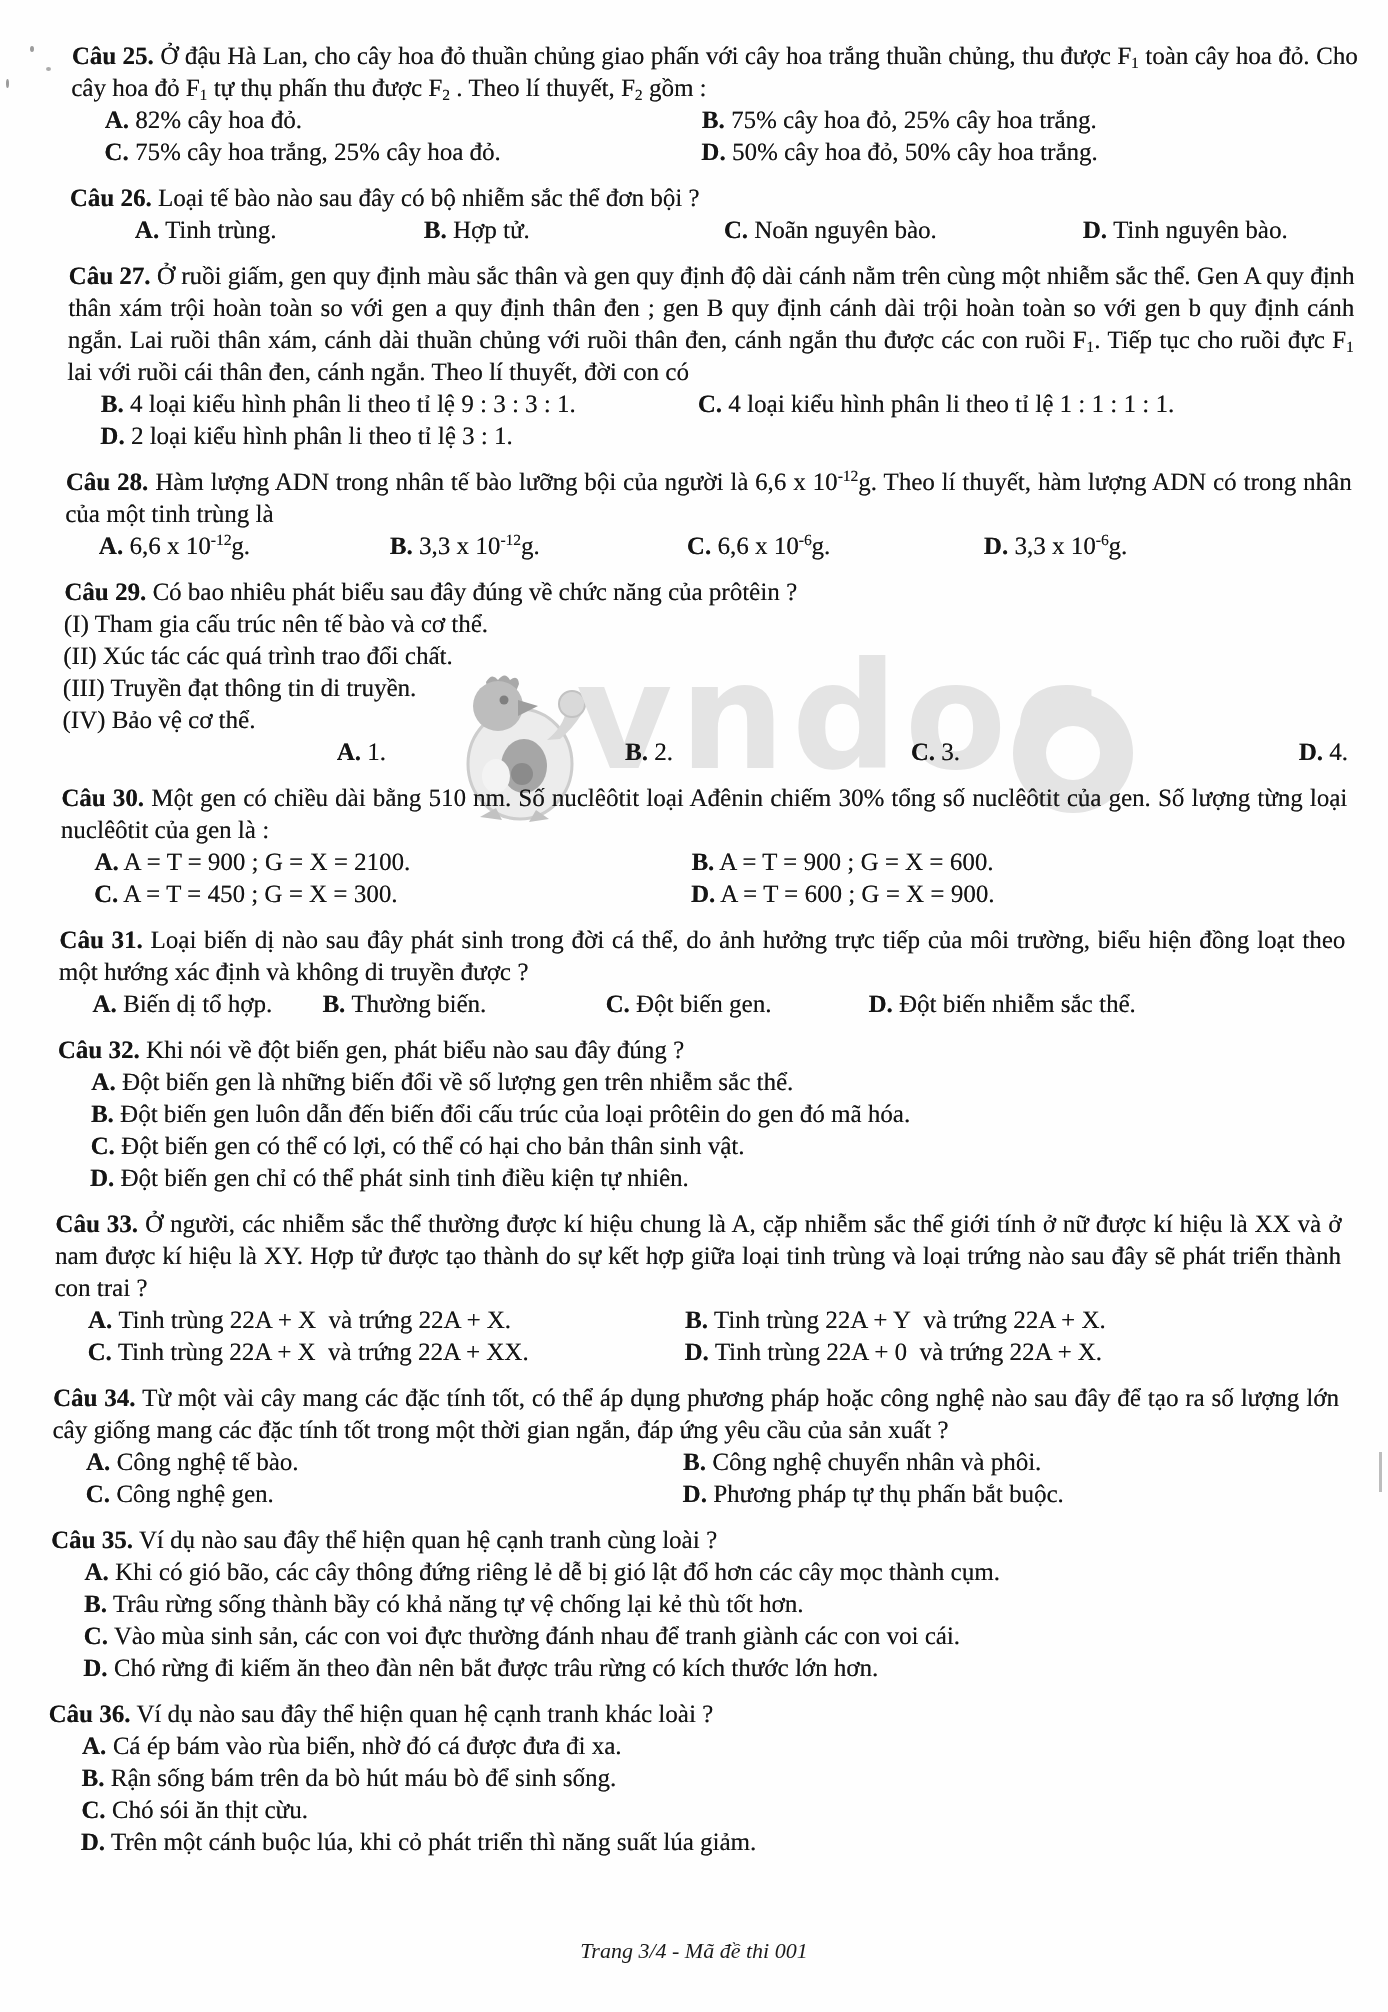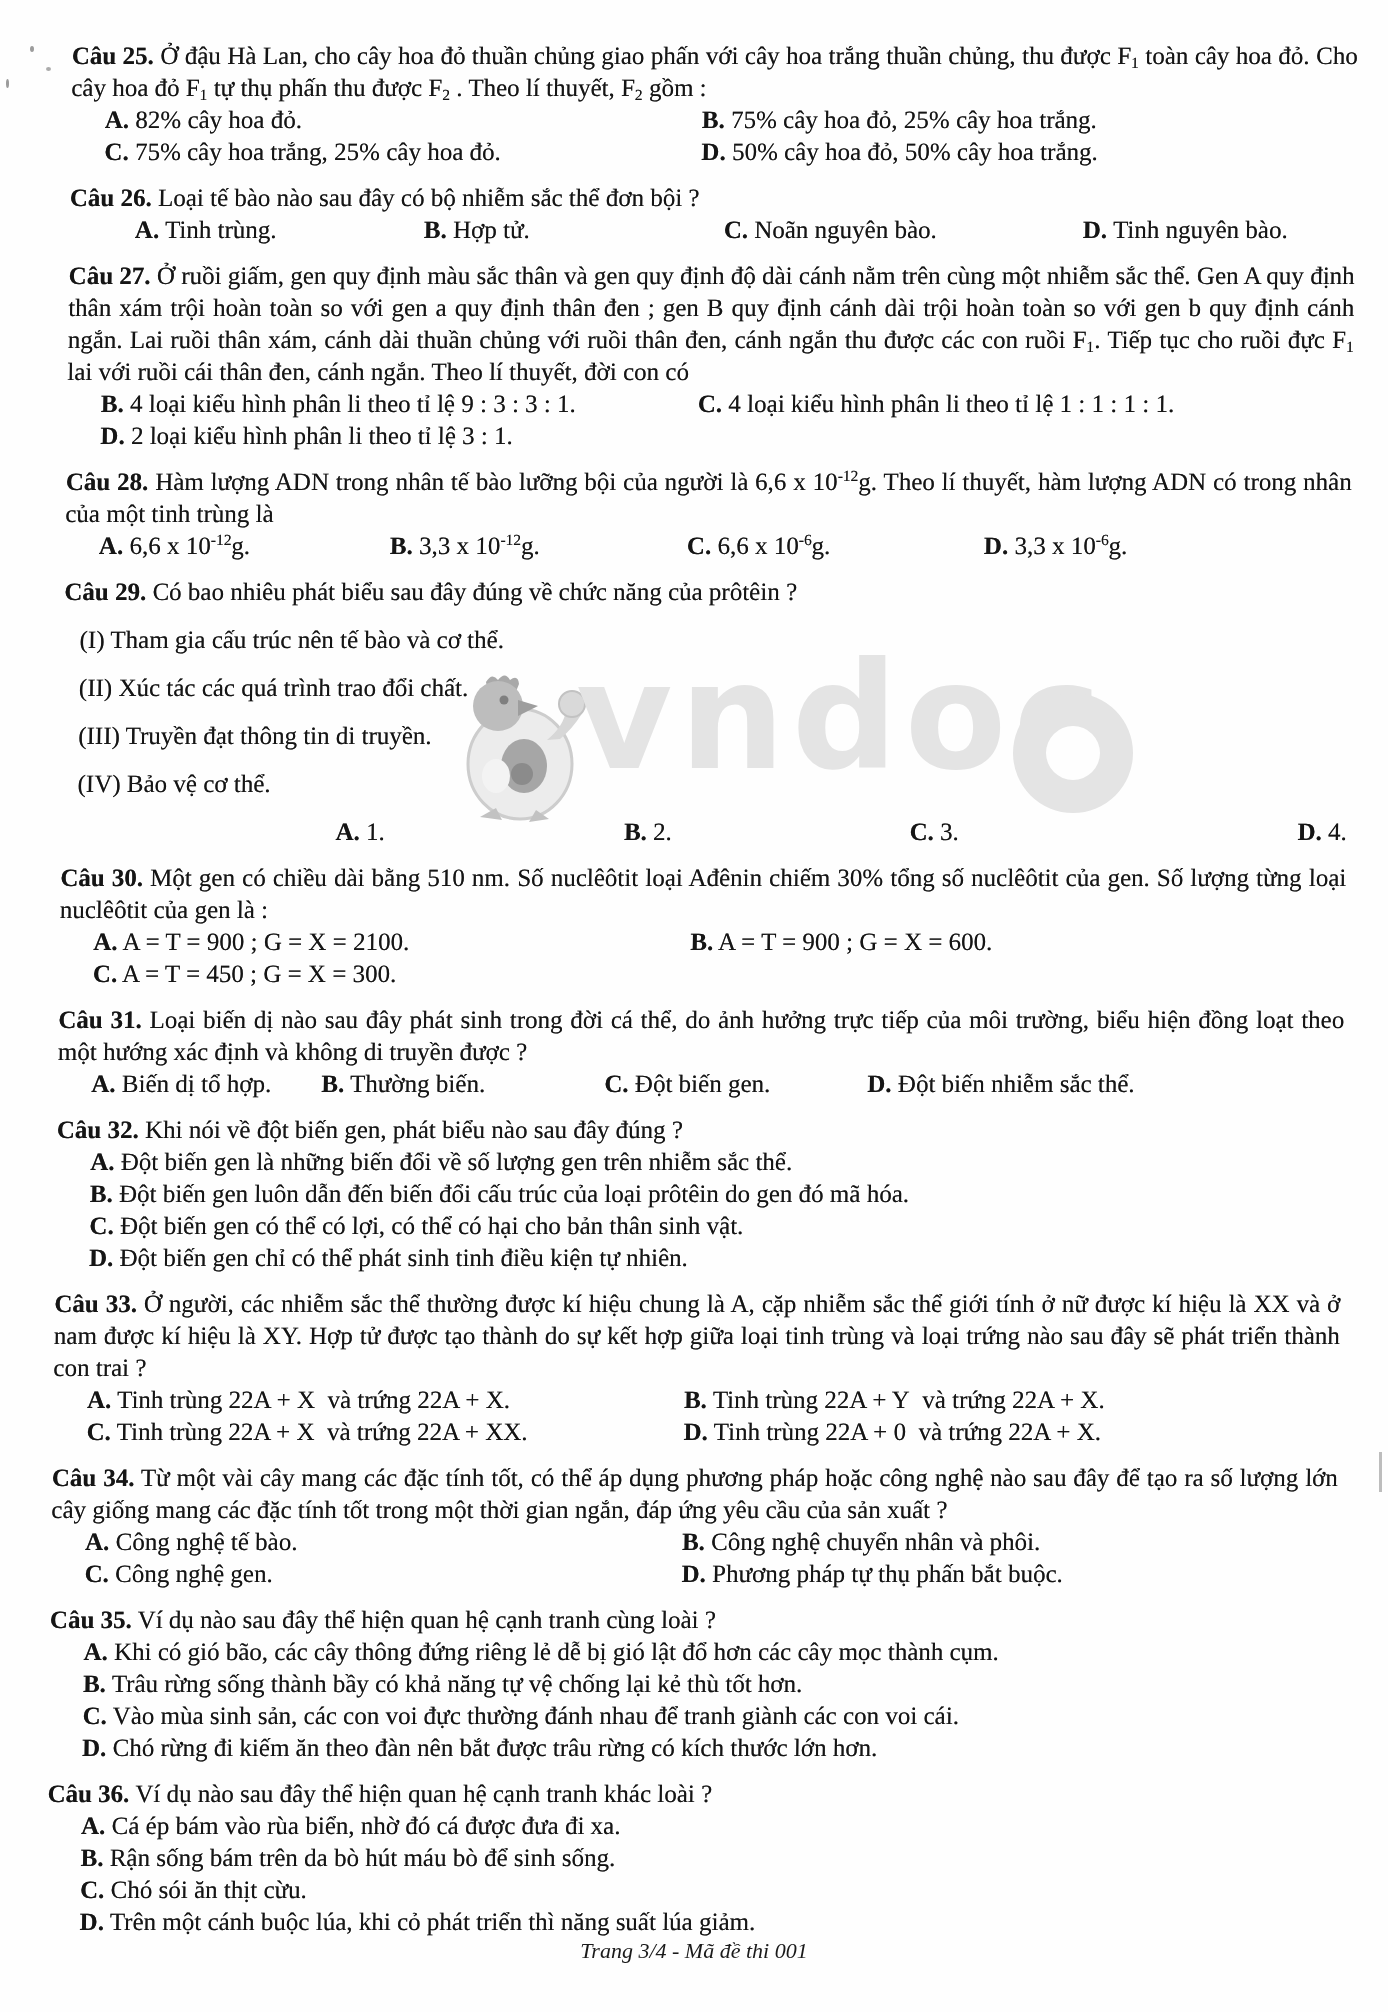--- a/index.html
+++ b/index.html
@@ -31,21 +31,21 @@
   
   .content{
     position:absolute;left:72px;top:40px;width:1286px;z-index:1;
     font-size:25px;line-height:32px;
     transform:skewX(-0.8deg);transform-origin:0 0;
     text-shadow:0 0 0.5px rgba(20,20,20,.65);
   }
   .question{margin:0 0 14px 0;}
   .q-text{margin:0;text-align:justify;}
   .q-label{font-weight:bold;}
-  .sub-item{margin:16px;}
+  .sub-item{margin:0;}
   .options{padding-left:34px;}
   .opts-two{display:grid;grid-template-columns:597px 1fr;}
   .opts-row{display:grid;}
   .cols-26{grid-template-columns:205px 337px 370px 1fr;text-align:center;}
   .cols-28{grid-template-columns:291px 297px 297px 1fr;}
   .cols-29{grid-template-columns:290px 287px 287px 1fr;text-align:right;}
   .cols-31{grid-template-columns:230px 283px 263px 1fr;}
   .opts-stack .opt{display:block;}
   .opt{white-space:normal;}
   .opt-letter{font-weight:bold;}
@@ -150,20 +150,21 @@
         </div>
   </section>
 
   <section class="question">
     <p class="q-text"><b class="q-label">Câu 30.</b> <span class="q-body">Một gen có chiều dài bằng 510 nm. Số nuclêôtit loại Ađênin chiếm 30% tổng số nuclêôtit của gen. Số lượng từng loại nuclêôtit của gen là :</span></p>
 
     <div class="options opts-two">
           <div class="opt"><b class="opt-letter">A.</b><span class="opt-text"> A = T = 900 ; G = X = 2100.</span></div>
           <div class="opt"><b class="opt-letter">B.</b><span class="opt-text"> A = T = 900 ; G = X = 600.</span></div>
           <div class="opt"><b class="opt-letter">C.</b><span class="opt-text"> A = T = 450 ; G = X = 300.</span></div>
+          <div class="opt"><b class="opt-letter">D.</b><span class="opt-text"> A = T = 600 ; G = X = 900.</span></div>
         </div>
   </section>
 
   <section class="question">
     <p class="q-text"><b class="q-label">Câu 31.</b> <span class="q-body">Loại biến dị nào sau đây phát sinh trong đời cá thể, do ảnh hưởng trực tiếp của môi trường, biểu hiện đồng loạt theo một hướng xác định và không di truyền được ?</span></p>
 
     <div class="options opts-row cols-31">
           <div class="opt"><b class="opt-letter">A.</b><span class="opt-text"> Biến dị tổ hợp.</span></div>
           <div class="opt"><b class="opt-letter">B.</b><span class="opt-text"> Thường biến.</span></div>
           <div class="opt"><b class="opt-letter">C.</b><span class="opt-text"> Đột biến gen.</span></div>

